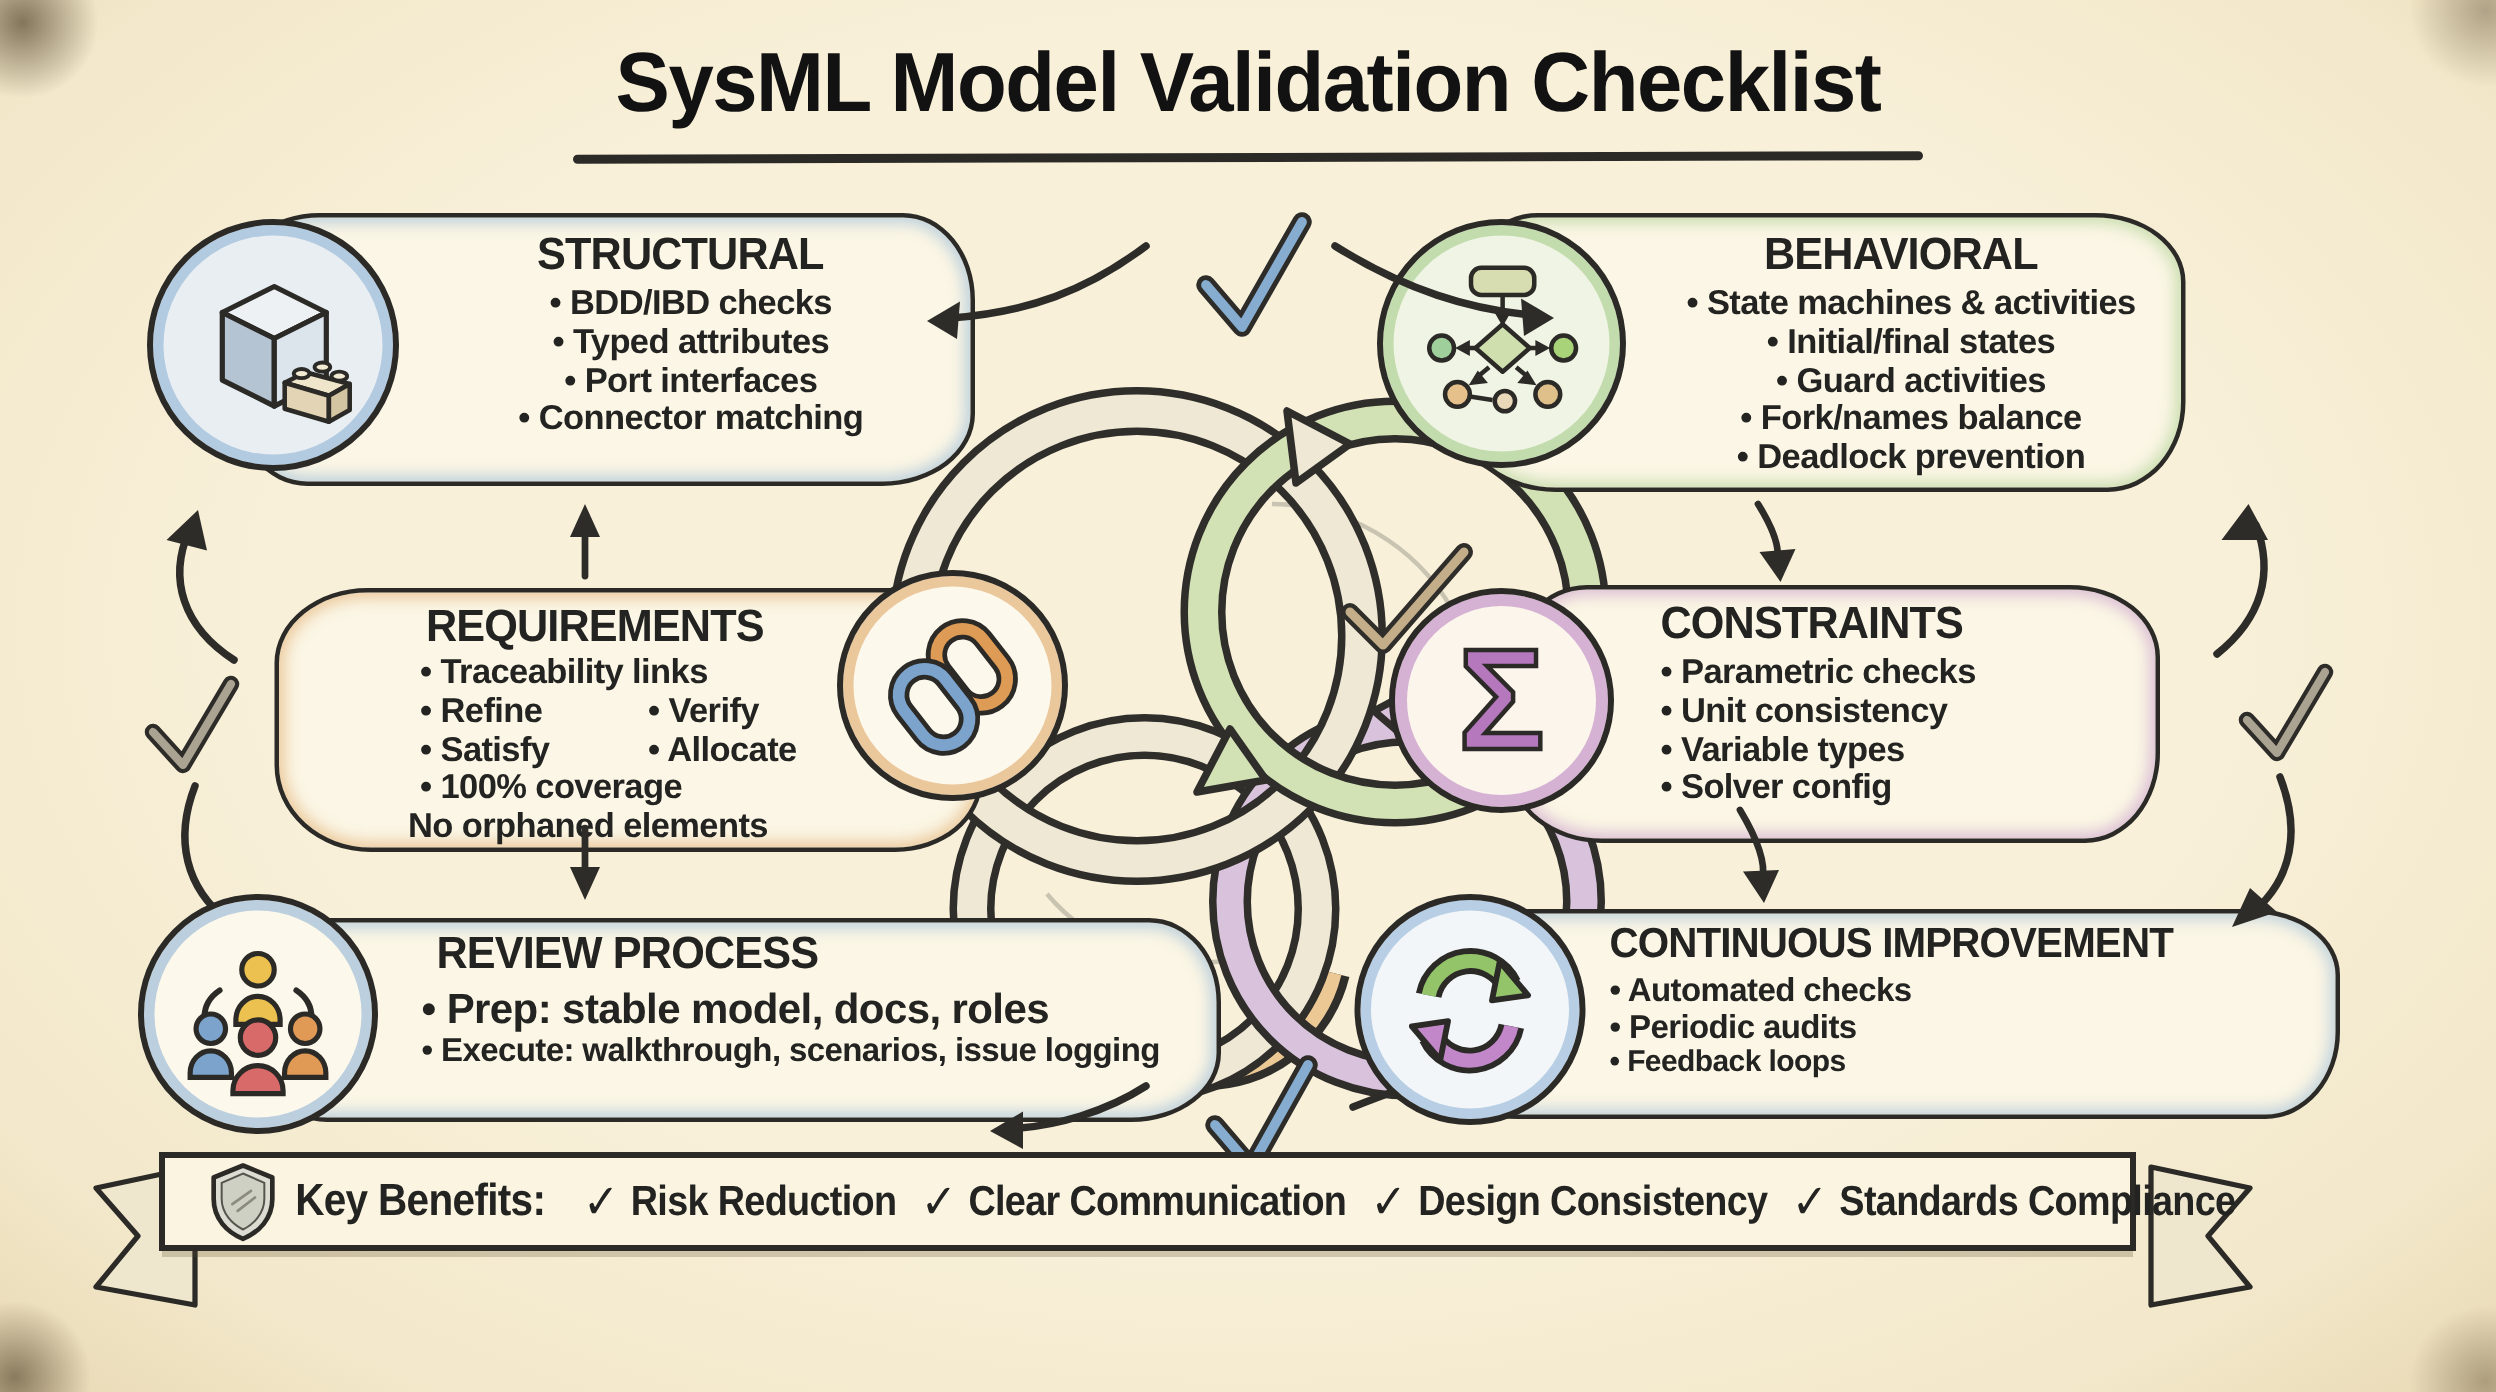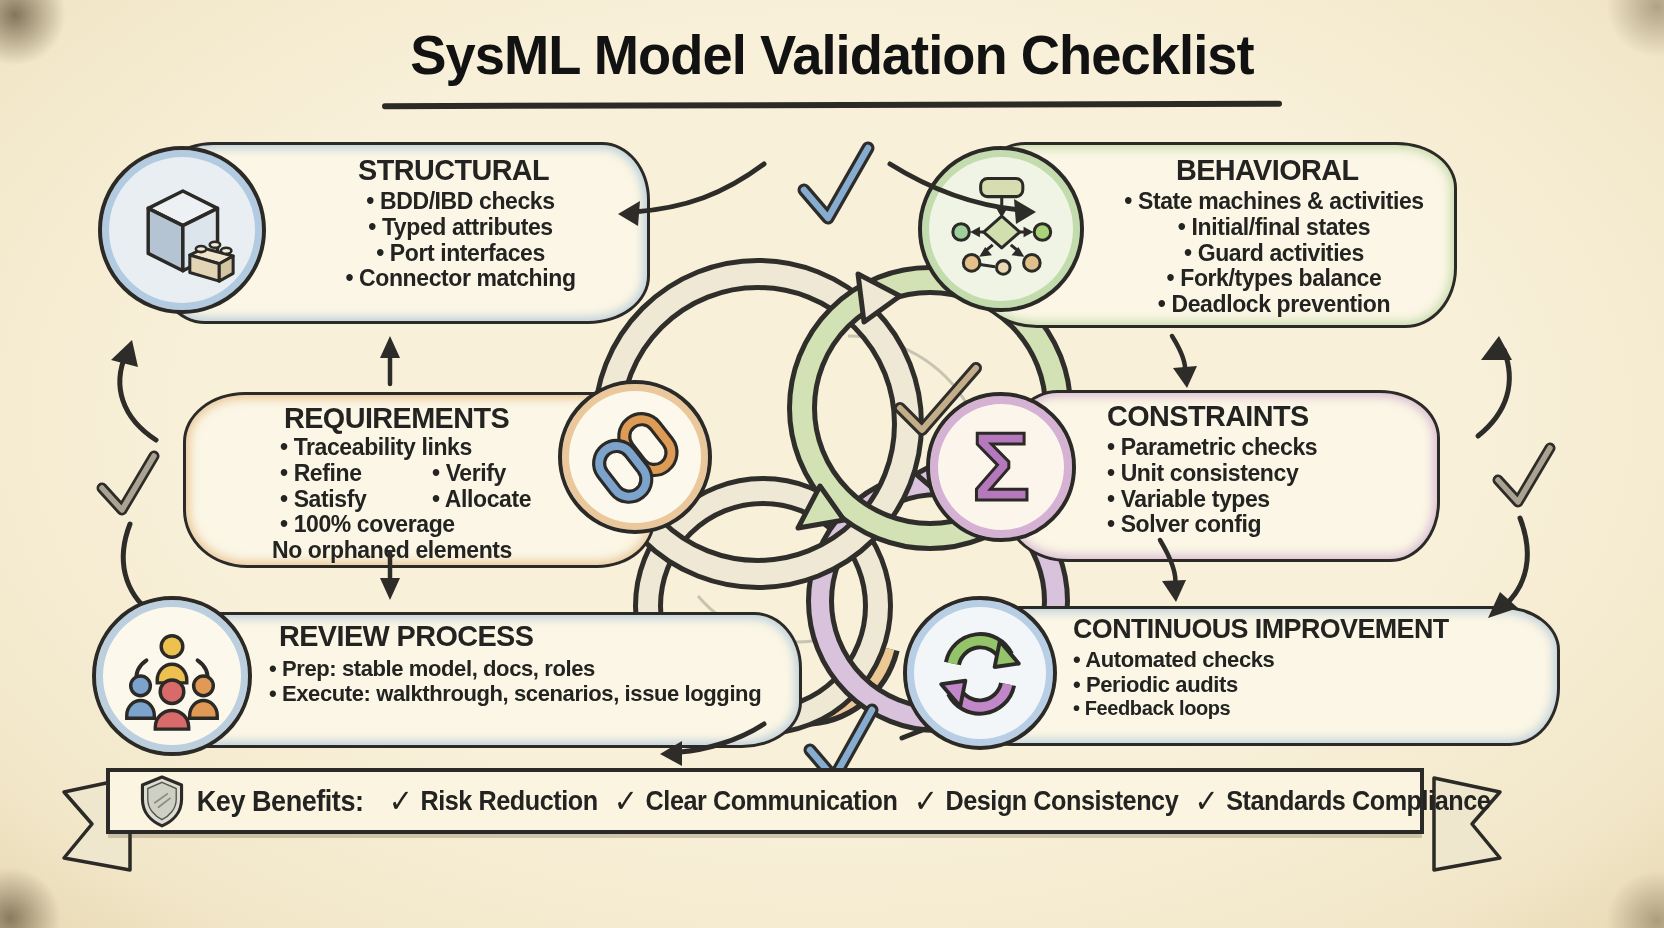--- a/index.html
+++ b/index.html
@@ -109,21 +109,21 @@
     </svg>
   </div>
 
   <div class="box" style="left:975px;top:142px;width:482px;height:186px;border-radius:50px 60px 52px 62px/55px 46px 60px 48px;
               padding:8px 10px 8px 126px;box-shadow:inset 0 0 9px 4px rgba(165,204,136,.55);text-align:center;">
     <div class="heading">BEHAVIORAL</div>
     <ul class="bullets">
       <li>State machines &amp; activities</li>
       <li>Initial/final states</li>
       <li>Guard activities</li>
-      <li>Fork/types balance</li>
+      <li>Fork/names balance</li>
       <li>Deadlock prevention</li>
     </ul>
   </div>
   <div class="circle-icon" style="left:918px;top:146px;width:166px;height:166px;background:#f0f4e4;box-shadow:inset 0 0 0 7px rgba(165,204,136,.6);">
     <svg width="128" height="118" viewBox="0 0 170 150">
       <rect x="58" y="8" width="56" height="24" rx="9" fill="#d7ddb0" stroke="#2b2a27" stroke-width="4"></rect>
       <line x1="86" y1="32" x2="86" y2="50" stroke="#2b2a27" stroke-width="4"></line>
       <polygon points="86,60 78,46 94,46" fill="#2b2a27"></polygon>
       <polygon points="86,58 110,79 86,100 62,79" fill="#cfe0ae" stroke="#2b2a27" stroke-width="4" stroke-linejoin="round"></polygon>
       <line x1="62" y1="79" x2="52" y2="79" stroke="#2b2a27" stroke-width="4"></line>
@@ -180,25 +180,25 @@
       <li>Parametric checks</li>
       <li>Unit consistency</li>
       <li>Variable types</li>
       <li>Solver config</li>
     </ul>
   </div>
   <div class="circle-icon" style="left:926px;top:392px;width:150px;height:150px;background:#fcf5ec;box-shadow:inset 0 0 0 8px rgba(192,140,198,.65);z-index:3;">
     <div class="sigma-glyph">Σ</div>
   </div>
 
-  <div class="box" style="left:154px;top:612px;width:648px;height:136px;border-radius:55px 48px 60px 52px/44px 56px 46px 58px;
+  <div class="box" style="left:166px;top:612px;width:648px;height:136px;border-radius:55px 48px 60px 52px/44px 56px 46px 58px;
               padding:4px 10px 4px 112px;box-shadow:inset 0 0 9px 4px rgba(143,180,214,.55);">
     <div class="heading" style="margin-left:10px;">REVIEW PROCESS</div>
     <ul class="bullets" style="margin-top:4px;">
-      <li style="font-size:22px;">Prep: stable model, docs, roles</li>
+      <li style="font-size:28px;">Prep: stable model, docs, roles</li>
       <li style="font-size:22px;">Execute: walkthrough, scenarios, issue logging</li>
     </ul>
   </div>
   <div class="circle-icon" style="left:92px;top:596px;width:160px;height:160px;background:#fdf8ec;box-shadow:inset 0 0 0 7px rgba(143,180,214,.6);z-index:3;">
     <svg width="118" height="118" viewBox="0 0 120 120">
       <path d="M34,44 q-12,8 -10,22" fill="none" stroke="#2b2a27" stroke-width="4" stroke-linecap="round"></path>
       <path d="M86,44 q12,8 10,22" fill="none" stroke="#2b2a27" stroke-width="4" stroke-linecap="round"></path>
       <circle cx="60" cy="30" r="11" fill="#ecc14f" stroke="#2b2a27" stroke-width="3.5"></circle>
       <path d="M45,64 a15,16 0 0 1 30,0 v3 h-30 z" fill="#ecc14f" stroke="#2b2a27" stroke-width="3.5"></path>
       <circle cx="28" cy="70" r="10" fill="#7ba3cc" stroke="#2b2a27" stroke-width="3.5"></circle>

